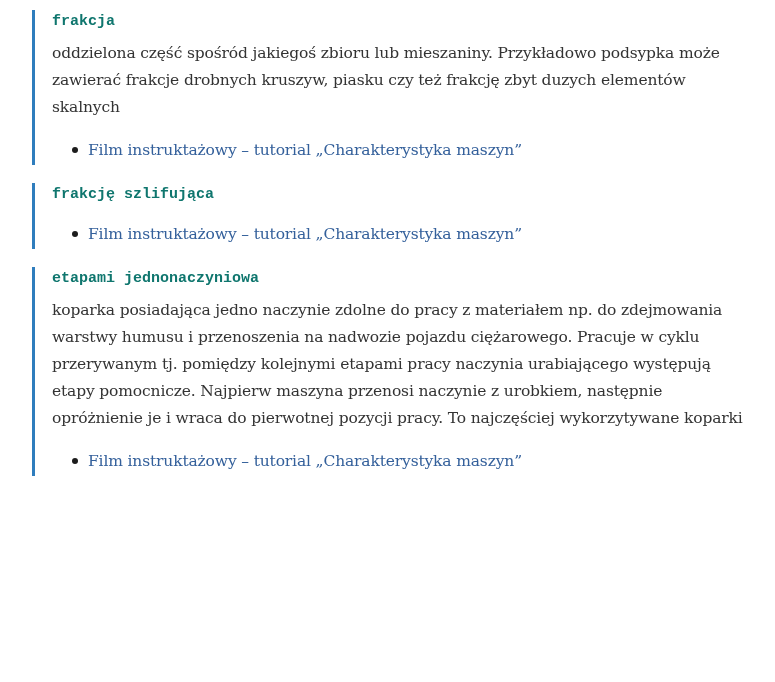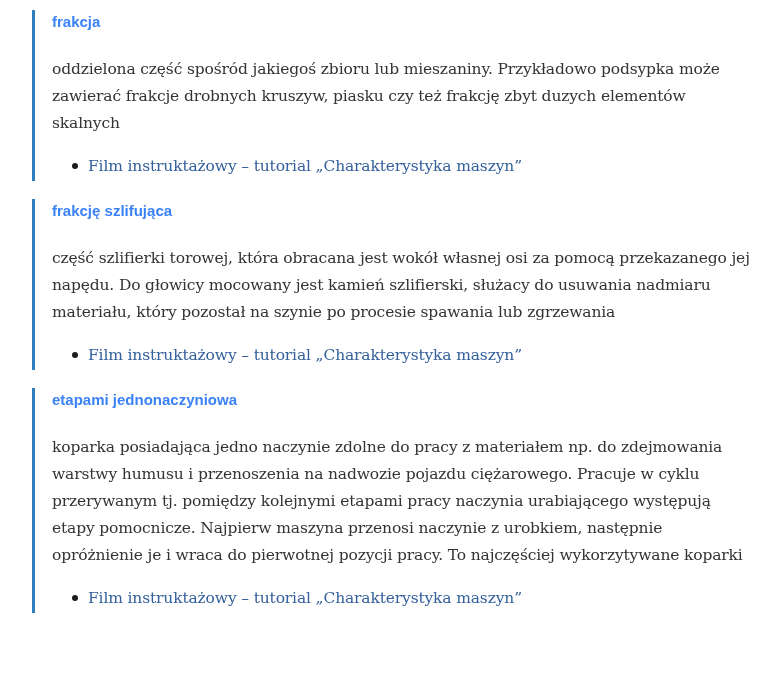--- a/index.html
+++ b/index.html
@@ -18,34 +18,34 @@
       left: 32px;
       top: 10px;
       width: 730px;
     }
     .entry {
       border-left: 3px solid #2f7dbd;
       padding-left: 17px;
       margin-bottom: 18px;
     }
     .entry-title {
-      font-family: Liberation Sans, sans-serif;
+      font-family: Liberation Mono, monospace;
       font-weight: bold;
       font-size: 15px;
-      color: #3b82f6;
+      color: #0f766e;
       line-height: 20px;
       padding-top: 2px;
       margin: 0;
     }
     .entry-def {
       font-family: "DejaVu Serif", serif;
       font-size: 15.5px;
       line-height: 27px;
       color: #333333;
-      margin: 24px 0 0 0;
+      margin: 8px 0 0 0;
       padding-right: 10px;
       letter-spacing: -0.15px;
     }
     .entry-links {
       list-style: none;
       margin: 16px 0 0 0;
       padding: 0 0 0 19px;
     }
     .entry-links li {
       position: relative;
@@ -83,21 +83,20 @@
     <ul class="entry-links">
       <li>
         <span class="bullet"></span>
         <a class="entry-link">Film instruktażowy – tutorial „Charakterystyka maszyn”</a>
       </li>
     </ul>
   </div>
 
   <div class="entry">
     <h4 class="entry-title">frakcję szlifująca</h4>
-    <p class="entry-def">część szlifierki torowej, która obracana jest wokół własnej osi za pomocą przekazanego jej napędu. Do głowicy mocowany jest kamień szlifierski, służacy do usuwania nadmiaru materiału, który pozostał na szynie po procesie spawania lub zgrzewania</p>
     <ul class="entry-links">
       <li>
         <span class="bullet"></span>
         <a class="entry-link">Film instruktażowy – tutorial „Charakterystyka maszyn”</a>
       </li>
     </ul>
   </div>
 
   <div class="entry">
     <h4 class="entry-title">etapami jednonaczyniowa</h4>

